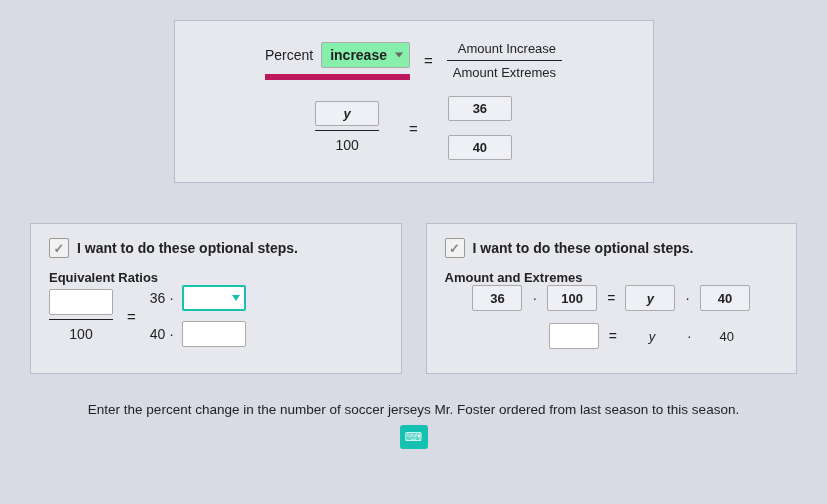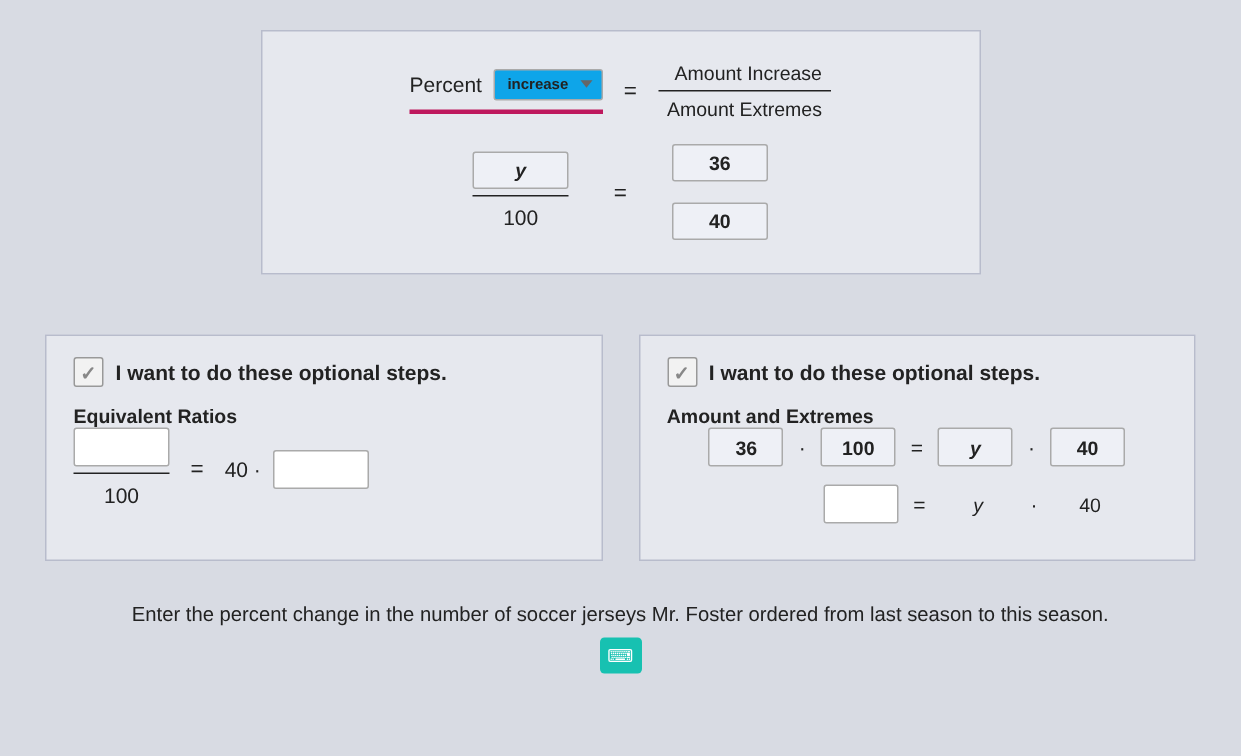--- a/index.html
+++ b/index.html
@@ -21,28 +21,28 @@
     display: flex;
     flex-direction: column;
     gap: 14px;
   }
   .formula-row {
     display: flex;
     align-items: center;
     justify-content: center;
     gap: 14px;
   }
-  .percent-block { display: flex; align-items: center; gap: 8px; border-bottom: 3px solid #be185d; padding-bottom: 6px; }
+  .percent-block { display: flex; align-items: center; gap: 8px; border-bottom: 6px solid #be185d; padding-bottom: 6px; }
   .select-box {
-    background: #0ea5e9;
+    background: #86efac;
     border: 1px solid #aaa;
     border-radius: 2px;
     padding: 4px 22px 4px 8px;
     font-weight: bold;
-    font-size: 10px;
+    font-size: 14px;
     position: relative;
   }
   .select-box::after {
     content: "";
     position: absolute;
     right: 6px; top: 50%;
     width: 0; height: 0;
     border-left: 4px solid transparent;
     border-right: 4px solid transparent;
     border-top: 5px solid #666;
@@ -164,20 +164,24 @@
     </div>
     <div class="subtitle">Equivalent Ratios</div>
     <div class="eq-ratios">
       <div class="er-left">
         <div class="input-box"></div>
         <div class="hline"></div>
         <div class="plain-value">100</div>
       </div>
       <span class="eq">=</span>
       <div class="er-right">
+        <div class="er-row">
+          <span>36 ·</span>
+          <div class="input-box active"></div>
+        </div>
         <div class="er-row">
           <span>40 ·</span>
           <div class="input-box"></div>
         </div>
       </div>
     </div>
   </div>
 
   <div class="option-panel">
     <div class="opt-header">

